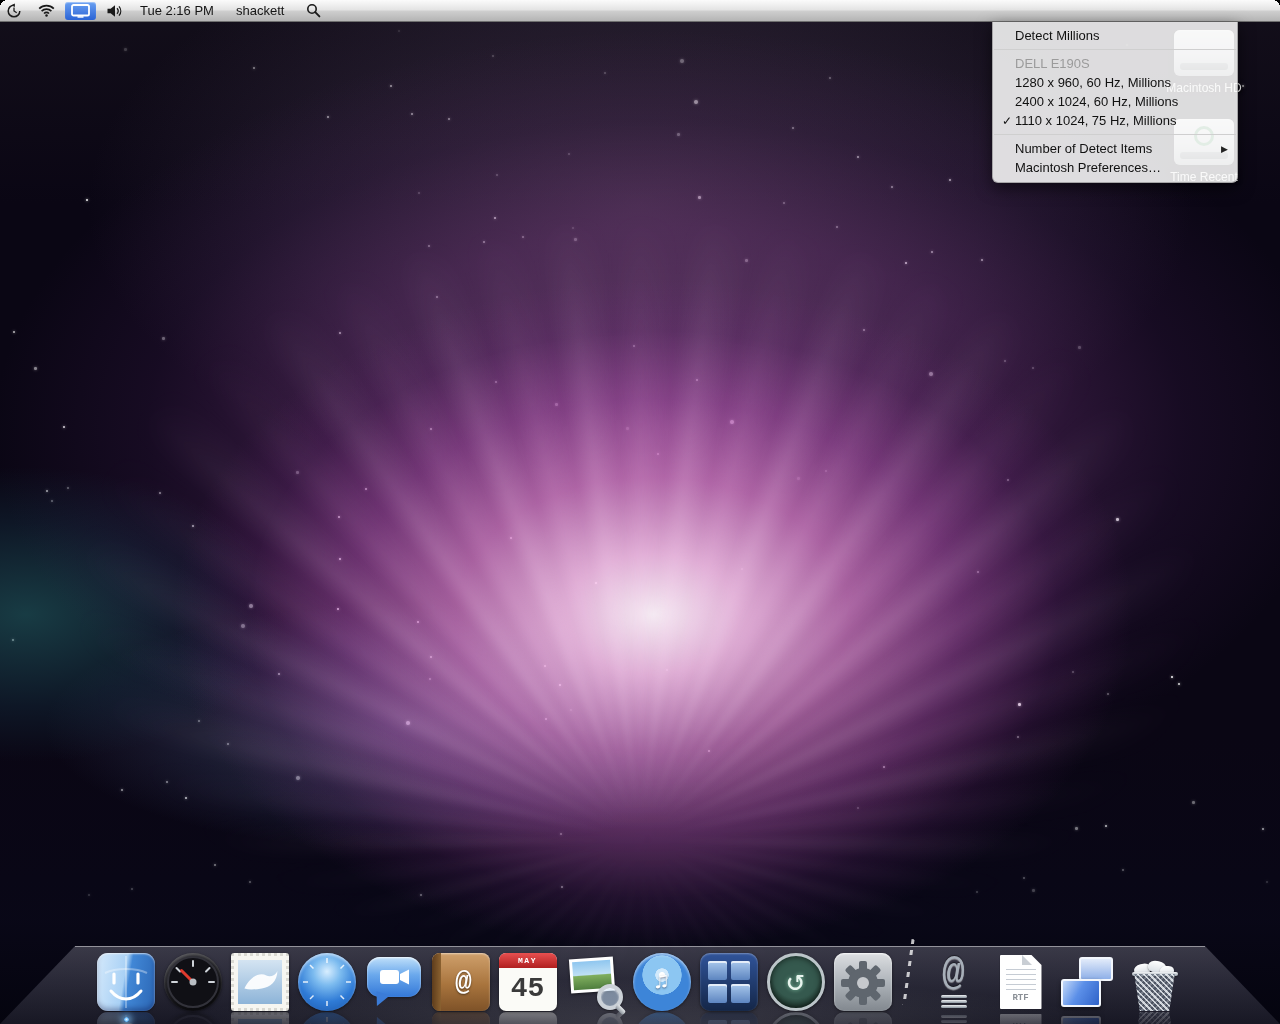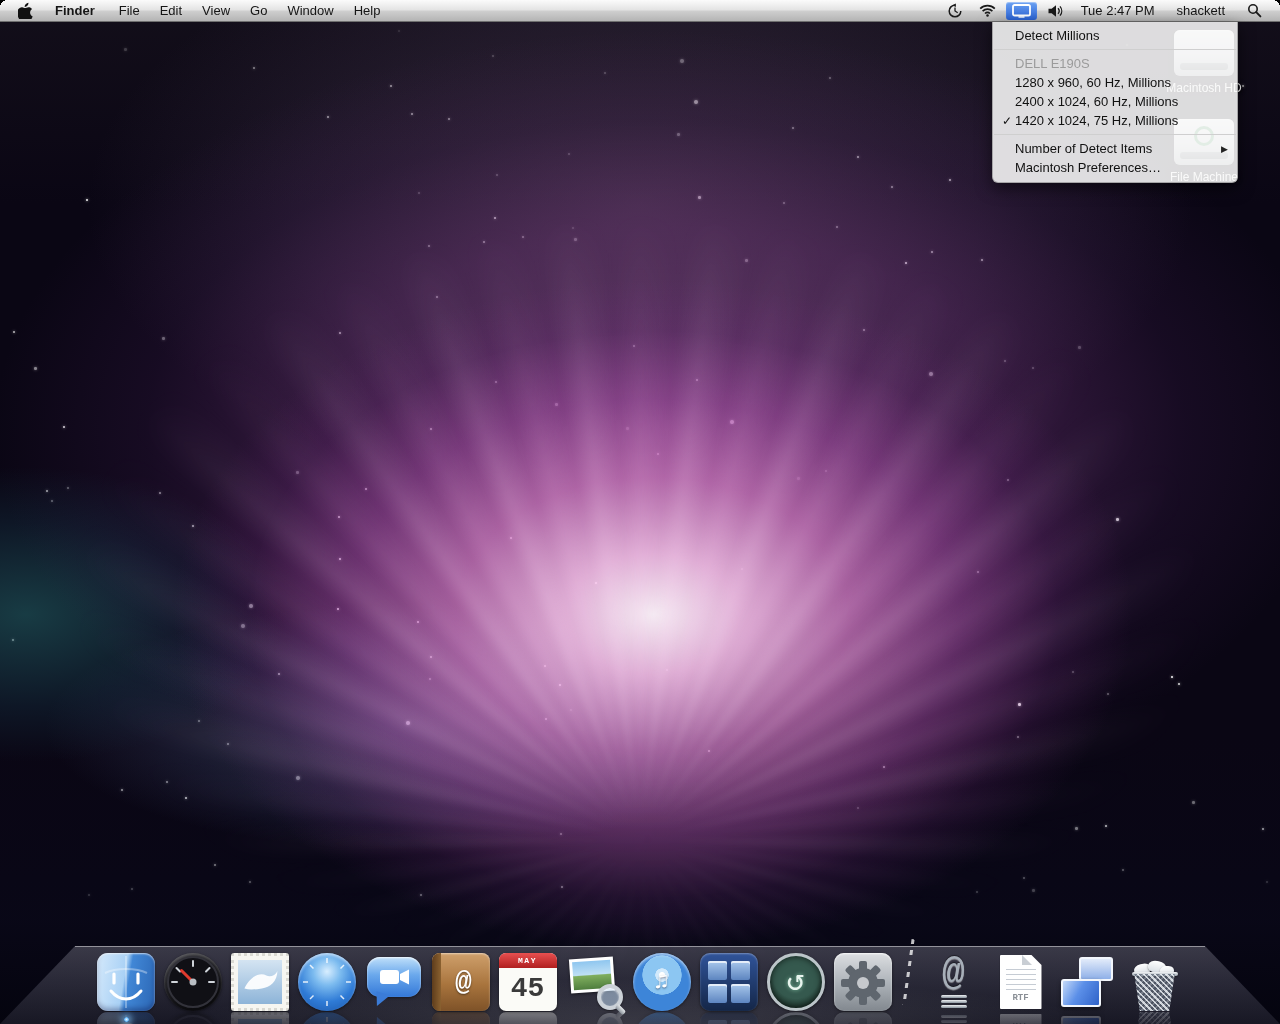--- a/index.html
+++ b/index.html
@@ -332,34 +332,25 @@
 
 <div class="desktop-icons">
   <div class="desk-icon">
     <div class="hd-shape"></div>
     <div class="desk-label">Macintosh HD</div>
   </div>
   <div class="desk-icon">
     <div class="hd-shape">
         <div class="tm-emblem"></div>
       </div>
-    <div class="desk-label">File Machine</div>
+    <div class="desk-label">Time Recent</div>
   </div>
 </div>
 
 <div class="menubar">
-  <div class="mb-left">
-    <span class="apple-menu">
-      <svg width="15" height="17" viewBox="0 0 17 19">
-        <path fill="#111" d="M11.8 0.6c0.2 1.2-0.3 2.4-1 3.3-0.8 0.9-2 1.6-3.2 1.5-0.2-1.1 0.4-2.4 1.1-3.1 0.8-0.9 2.1-1.6 3.1-1.7z"></path>
-        <path fill="#111" d="M12.1 5.7c-1.8-0.1-3.3 1-4.1 1-0.8 0-2.1-1-3.5-0.9-1.8 0-3.5 1.1-4.4 2.7-1.9 3.3-0.5 8.1 1.3 10.8 0.9 1.3 2 2.8 3.4 2.7 1.4-0.1 1.9-0.9 3.5-0.9 1.6 0 2.1 0.9 3.5 0.9 1.5 0 2.4-1.3 3.3-2.6 1-1.5 1.5-3 1.5-3.1-0.1 0-2.9-1.1-2.9-4.4 0-2.7 2.2-4 2.3-4.1-1.2-1.8-3.2-2-3.9-2.1z"></path>
-      </svg>
-    </span>
-    <span><span class="menu-title bold">Finder</span><span class="menu-title">File</span><span class="menu-title">Edit</span><span class="menu-title">View</span><span class="menu-title">Go</span><span class="menu-title">Window</span><span class="menu-title">Help</span></span>
-  </div>
   <div class="mb-right">
     <span style="display: inline-flex; gap: 4px; align-items: center;">
         <span class="status-icon">
           <span style="display:inline-flex">
             <svg width="16" height="16" viewBox="0 0 16 16">
               <path d="M13.8 8 A5.8 5.8 0 1 1 8 2.2" fill="none" stroke="#1a1a1a" stroke-width="1.5"></path>
               <path d="M8.9 0.6 L5.4 2.2 L8.9 3.9 Z" fill="#1a1a1a"></path>
               <path d="M8 4.6 V8 L10.7 9.7" fill="none" stroke="#1a1a1a" stroke-width="1.3"></path>
             </svg>
           </span>
@@ -385,21 +376,21 @@
         <span class="status-icon">
           <span style="display:inline-flex">
             <svg width="16" height="14" viewBox="0 0 16 14">
               <path d="M1.5 4.8 h3.1 L9 1.2 v11.6 L4.6 9.2 H1.5 Z" fill="#1a1a1a"></path>
               <path d="M11 4.2 a4.2 4.2 0 0 1 0 5.6" fill="none" stroke="#1a1a1a" stroke-width="1.3"></path>
               <path d="M13 2.3 a7.3 7.3 0 0 1 0 9.4" fill="none" stroke="#1a1a1a" stroke-width="1.3"></path>
             </svg>
           </span>
         </span>
       </span>
-    <span class="mb-clock">Tue 2:47 PM</span>
+    <span class="mb-clock">Tue 2:16 PM</span>
     <span class="mb-user">shackett</span>
     <span class="spotlight">
       <svg width="15" height="15" viewBox="0 0 15 15">
         <circle cx="6" cy="6" r="4.2" fill="none" stroke="#1a1a1a" stroke-width="1.6"></circle>
         <line x1="9.2" y1="9.2" x2="13.4" y2="13.4" stroke="#1a1a1a" stroke-width="1.9" stroke-linecap="round"></line>
       </svg>
     </span>
   </div>
 </div>
 
@@ -416,21 +407,21 @@
     <div class="dd-item">
       <span class="chk"></span>
       <span>1280 x 960, 60 Hz, Millions</span>
     </div>
     <div class="dd-item">
       <span class="chk"></span>
       <span>2400 x 1024, 60 Hz, Millions</span>
     </div>
     <div class="dd-item">
       <span class="chk">✓</span>
-      <span>1420 x 1024, 75 Hz, Millions</span>
+      <span>1110 x 1024, 75 Hz, Millions</span>
     </div>
     <div class="menu-sep"></div>
     <div class="dd-item">
       <span class="chk"></span>
       <span>Number of Detect Items</span>
       <span class="subarrow">▶</span>
     </div>
     <div class="dd-item">
       <span class="chk"></span>
       <span>Macintosh Preferences…</span>

